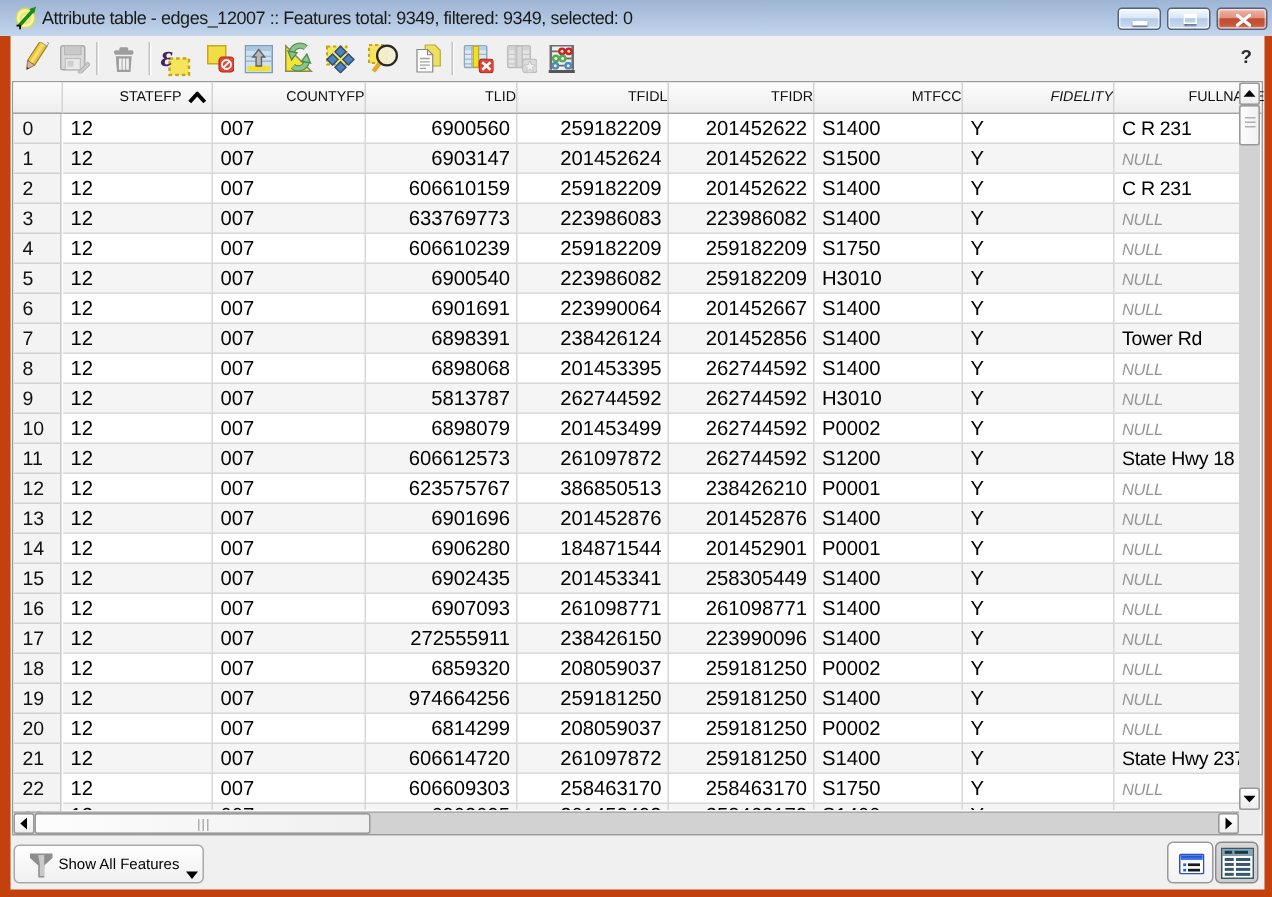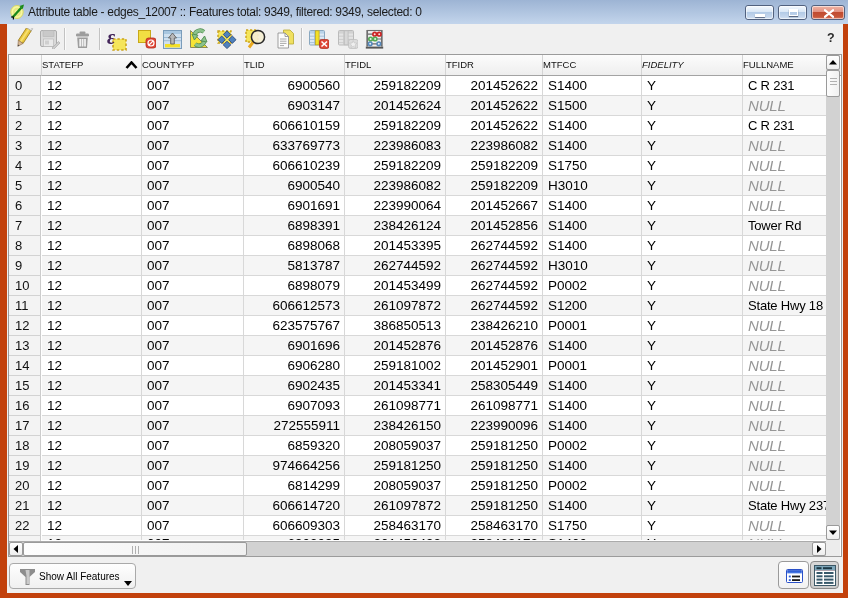--- a/index.html
+++ b/index.html
@@ -21,35 +21,35 @@
 #content { position:absolute; left:7px; top:24px; width:836px; height:569px; background:#f0f0f0; }
 
 #toolbar { position:absolute; left:0; top:0; width:836px; height:30px; }
 .sep { position:absolute; top:4px; width:1px; height:22px; background:#c2c2c2; box-shadow:1px 0 0 #fbfbfb; }
 .ticon { position:absolute; top:6px; }
 #help { position:absolute; left:820px; top:7px; font-size:12.5px; font-weight:bold; color:#2a2a2a; }
 
 #tablew { position:absolute; left:1px; top:30px; width:834px; height:503px; background:#fff; border:1px solid #9b9b9b; }
 
 #hrow { position:absolute; left:0; top:0; height:21px; width:832px; background:linear-gradient(#fcfcfc,#eeeeee); border-bottom:1px solid #a3a3a3; }
-.hc { position:absolute; top:0; height:20px; line-height:20px; text-align:left; font-size:9.5px; color:#111; border-right:1px solid #d4d4d4; overflow:hidden; }
+.hc { position:absolute; top:0; height:20px; line-height:20px; text-align:right; font-size:9.5px; color:#111; border-right:1px solid #d4d4d4; overflow:hidden; }
 
 #vhead { position:absolute; left:0; top:21px; width:33px; }
 .vh { width:32px; height:20px; line-height:20px; padding-left:6px; font-size:13px; color:#111;
   background:#f3f3f3; border-bottom:1px solid #d2d2d2; border-right:1px solid #cccccc; }
 #vhtop { position:absolute; left:0; top:0; width:33px; height:21px; background:linear-gradient(#fcfcfc,#eeeeee); border-right:1px solid #d4d4d4; border-bottom:1px solid #a3a3a3; }
 
 #grid { position:absolute; left:33px; top:21px; width:784px; height:464px; overflow:hidden; }
 .tr { position:relative; height:20px; background:#ffffff; white-space:nowrap; }
 .tr.alt { background:#f5f5f5; }
 .c { display:inline-block; vertical-align:top; height:20px; line-height:19px; font-size:13.5px; color:#000;
   border-right:1px solid #d8d8d8; border-bottom:1px solid #d8d8d8; padding:0 4px 0 5px; overflow:hidden; }
 .r { text-align:right; }
 .tr:last-child .c { line-height:15px; }
-.nul { color:#969696; font-style:italic; font-size:15px; }
+.nul { color:#969696; font-style:italic; font-size:11px; }
 .c0 { width:100px; } .c1 { width:102px; } .c2 { width:101px; } .c3 { width:101px; }
 .c4 { width:97px; } .c5 { width:99px; } .c6 { width:101px; } .c7 { width:110px; border-right:none; font-size:13px; letter-spacing:-0.2px; }
 
 #vsb { position:absolute; right:1px; top:0px; width:14px; height:485px; background:#d2d2d2; }
 #hsb { position:absolute; left:0px; bottom:0px; height:15px; width:817px; background:#d2d2d2; border-top:1px solid #ababab; }
 #hsbcorner { position:absolute; right:1px; bottom:0px; width:14px; height:16px; background:#ececec; }
 .sbtn { position:absolute; background:linear-gradient(#ffffff,#eeeeee); border:1px solid #9a9a9a; border-radius:2px; }
 .sthumb { position:absolute; background:linear-gradient(90deg,#fdfdfd,#f0f0f0); border:1px solid #9a9a9a; border-radius:2px; }
 
 #showall { position:absolute; left:2px; top:539px; width:127px; height:26px; background:linear-gradient(#fefefe,#f0f0f0);
@@ -263,21 +263,21 @@
 <div class="tr"><div class="c c0">12</div><div class="c c1">007</div><div class="c c2 r">606610239</div><div class="c c3 r">259182209</div><div class="c c4 r">259182209</div><div class="c c5">S1750</div><div class="c c6">Y</div><div class="c c7"><span class="nul">NULL</span></div></div>
 <div class="tr alt"><div class="c c0">12</div><div class="c c1">007</div><div class="c c2 r">6900540</div><div class="c c3 r">223986082</div><div class="c c4 r">259182209</div><div class="c c5">H3010</div><div class="c c6">Y</div><div class="c c7"><span class="nul">NULL</span></div></div>
 <div class="tr"><div class="c c0">12</div><div class="c c1">007</div><div class="c c2 r">6901691</div><div class="c c3 r">223990064</div><div class="c c4 r">201452667</div><div class="c c5">S1400</div><div class="c c6">Y</div><div class="c c7"><span class="nul">NULL</span></div></div>
 <div class="tr alt"><div class="c c0">12</div><div class="c c1">007</div><div class="c c2 r">6898391</div><div class="c c3 r">238426124</div><div class="c c4 r">201452856</div><div class="c c5">S1400</div><div class="c c6">Y</div><div class="c c7">Tower Rd</div></div>
 <div class="tr"><div class="c c0">12</div><div class="c c1">007</div><div class="c c2 r">6898068</div><div class="c c3 r">201453395</div><div class="c c4 r">262744592</div><div class="c c5">S1400</div><div class="c c6">Y</div><div class="c c7"><span class="nul">NULL</span></div></div>
 <div class="tr alt"><div class="c c0">12</div><div class="c c1">007</div><div class="c c2 r">5813787</div><div class="c c3 r">262744592</div><div class="c c4 r">262744592</div><div class="c c5">H3010</div><div class="c c6">Y</div><div class="c c7"><span class="nul">NULL</span></div></div>
 <div class="tr"><div class="c c0">12</div><div class="c c1">007</div><div class="c c2 r">6898079</div><div class="c c3 r">201453499</div><div class="c c4 r">262744592</div><div class="c c5">P0002</div><div class="c c6">Y</div><div class="c c7"><span class="nul">NULL</span></div></div>
 <div class="tr alt"><div class="c c0">12</div><div class="c c1">007</div><div class="c c2 r">606612573</div><div class="c c3 r">261097872</div><div class="c c4 r">262744592</div><div class="c c5">S1200</div><div class="c c6">Y</div><div class="c c7">State Hwy 18</div></div>
 <div class="tr"><div class="c c0">12</div><div class="c c1">007</div><div class="c c2 r">623575767</div><div class="c c3 r">386850513</div><div class="c c4 r">238426210</div><div class="c c5">P0001</div><div class="c c6">Y</div><div class="c c7"><span class="nul">NULL</span></div></div>
 <div class="tr alt"><div class="c c0">12</div><div class="c c1">007</div><div class="c c2 r">6901696</div><div class="c c3 r">201452876</div><div class="c c4 r">201452876</div><div class="c c5">S1400</div><div class="c c6">Y</div><div class="c c7"><span class="nul">NULL</span></div></div>
-<div class="tr"><div class="c c0">12</div><div class="c c1">007</div><div class="c c2 r">6906280</div><div class="c c3 r">259181002</div><div class="c c4 r">201452901</div><div class="c c5">P0001</div><div class="c c6">Y</div><div class="c c7"><span class="nul">NULL</span></div></div>
+<div class="tr"><div class="c c0">12</div><div class="c c1">007</div><div class="c c2 r">6906280</div><div class="c c3 r">184871544</div><div class="c c4 r">201452901</div><div class="c c5">P0001</div><div class="c c6">Y</div><div class="c c7"><span class="nul">NULL</span></div></div>
 <div class="tr alt"><div class="c c0">12</div><div class="c c1">007</div><div class="c c2 r">6902435</div><div class="c c3 r">201453341</div><div class="c c4 r">258305449</div><div class="c c5">S1400</div><div class="c c6">Y</div><div class="c c7"><span class="nul">NULL</span></div></div>
 <div class="tr"><div class="c c0">12</div><div class="c c1">007</div><div class="c c2 r">6907093</div><div class="c c3 r">261098771</div><div class="c c4 r">261098771</div><div class="c c5">S1400</div><div class="c c6">Y</div><div class="c c7"><span class="nul">NULL</span></div></div>
 <div class="tr alt"><div class="c c0">12</div><div class="c c1">007</div><div class="c c2 r">272555911</div><div class="c c3 r">238426150</div><div class="c c4 r">223990096</div><div class="c c5">S1400</div><div class="c c6">Y</div><div class="c c7"><span class="nul">NULL</span></div></div>
 <div class="tr"><div class="c c0">12</div><div class="c c1">007</div><div class="c c2 r">6859320</div><div class="c c3 r">208059037</div><div class="c c4 r">259181250</div><div class="c c5">P0002</div><div class="c c6">Y</div><div class="c c7"><span class="nul">NULL</span></div></div>
 <div class="tr alt"><div class="c c0">12</div><div class="c c1">007</div><div class="c c2 r">974664256</div><div class="c c3 r">259181250</div><div class="c c4 r">259181250</div><div class="c c5">S1400</div><div class="c c6">Y</div><div class="c c7"><span class="nul">NULL</span></div></div>
 <div class="tr"><div class="c c0">12</div><div class="c c1">007</div><div class="c c2 r">6814299</div><div class="c c3 r">208059037</div><div class="c c4 r">259181250</div><div class="c c5">P0002</div><div class="c c6">Y</div><div class="c c7"><span class="nul">NULL</span></div></div>
 <div class="tr alt"><div class="c c0">12</div><div class="c c1">007</div><div class="c c2 r">606614720</div><div class="c c3 r">261097872</div><div class="c c4 r">259181250</div><div class="c c5">S1400</div><div class="c c6">Y</div><div class="c c7">State Hwy 237</div></div>
 <div class="tr"><div class="c c0">12</div><div class="c c1">007</div><div class="c c2 r">606609303</div><div class="c c3 r">258463170</div><div class="c c4 r">258463170</div><div class="c c5">S1750</div><div class="c c6">Y</div><div class="c c7"><span class="nul">NULL</span></div></div>
 <div class="tr alt"><div class="c c0">12</div><div class="c c1">007</div><div class="c c2 r">6903095</div><div class="c c3 r">201452493</div><div class="c c4 r">258463172</div><div class="c c5">S1400</div><div class="c c6">Y</div><div class="c c7"><span class="nul">NULL</span></div></div>
       </div>

